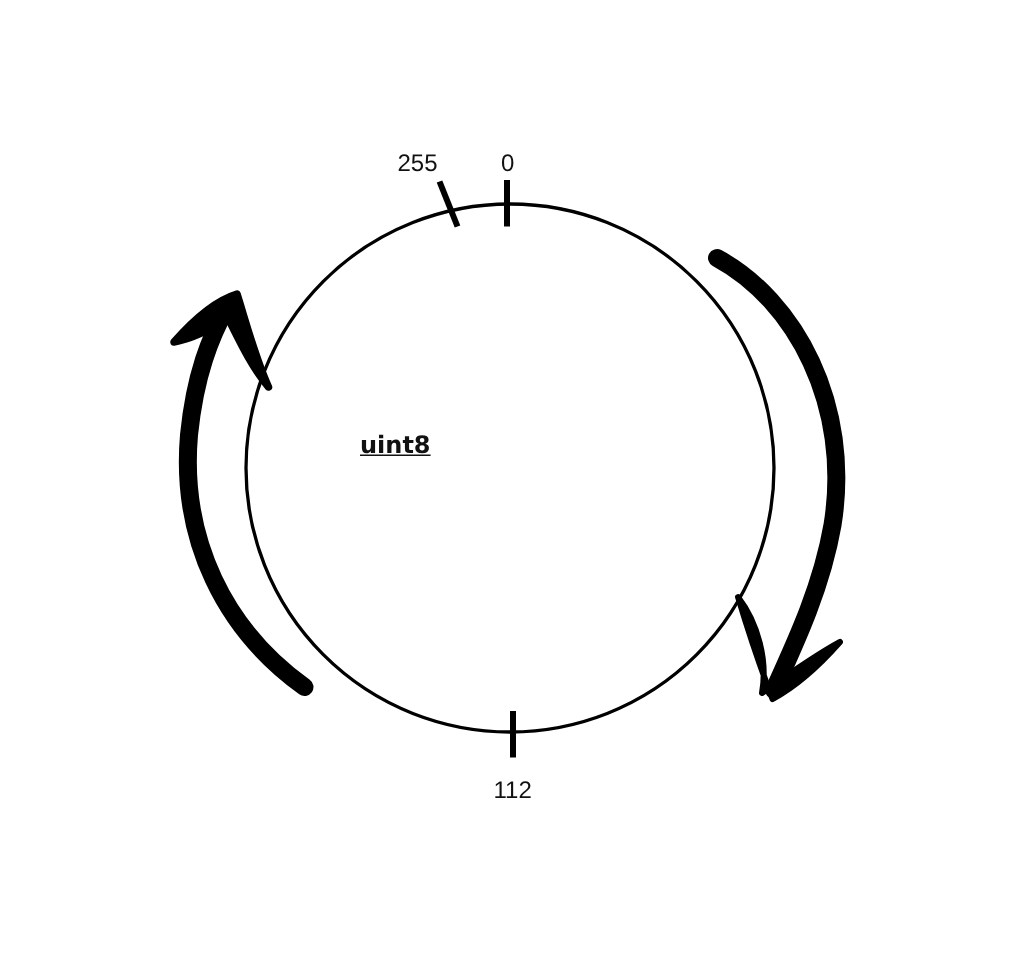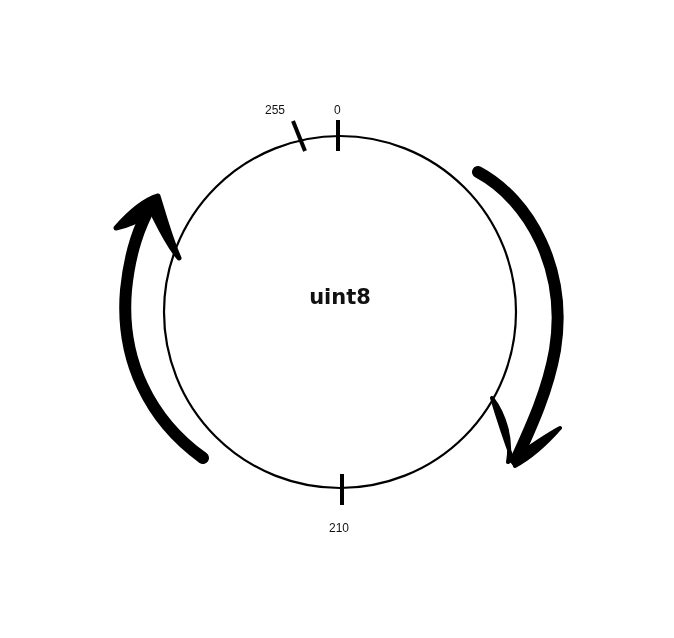--- a/index.html
+++ b/index.html
@@ -1,19 +1,19 @@
 <!DOCTYPE html>
 <html><head>
 <meta charset="utf-8">
 <style>
   html, body { margin: 0; padding: 0; background: #ffffff; }
   .canvas { position: relative; width: 674px; height: 638px; background: #ffffff; overflow: hidden; }
   svg { position: absolute; left: 0; top: 0; }
-  .lbl { position: absolute; font-family: "Liberation Sans", sans-serif; color: #111; font-size: 12px; line-height: 16px; }
-  .center { position: absolute; left: 240px; width: 200px; text-align: center; font-family: "DejaVu Sans", sans-serif; font-weight: bold; color: #111; font-size: 21px; line-height: 30px; }
+  .lbl { position: absolute; font-family: "Liberation Sans", sans-serif; color: #111; font-size: 16px; line-height: 16px; }
+  .center { position: absolute; left: 240px; width: 200px; font-family: "DejaVu Sans", sans-serif; font-weight: bold; color: #111; font-size: 16px; line-height: 30px; text-decoration: underline; }
 </style>
 </head>
 <body>
 
 <div class="canvas">
   <svg width="674" height="638" viewBox="0 0 674 638">
 
     <circle cx="340" cy="312" r="176" fill="none" stroke="#000" stroke-width="2.2"></circle>
 
     <line x1="338" y1="120" x2="338" y2="151" stroke="#000" stroke-width="4"></line>
@@ -28,16 +28,16 @@
     </g>
 
     <g>
       <path d="M203 458 C 150 420, 120 360, 126 290 C 130 250, 140 225, 152 203" fill="none" stroke="#000" stroke-width="12" stroke-linecap="round"></path>
       <path d="M116 228 C 130 212, 145 200, 158 196 C 164 215, 170 238, 179 258 C 168 245, 160 228, 152 212 C 140 220, 128 226, 116 228 Z" fill="#000" stroke="#000" stroke-width="5" stroke-linejoin="round"></path>
     </g>
   </svg>
 
   <span class="lbl" style="left:265px; top:102px;">255</span>
   <span class="lbl" style="left:334px; top:102px;">0</span>
-  <span class="lbl" style="left:329px; top:520px;">210</span>
+  <span class="lbl" style="left:329px; top:520px;">112</span>
 
   <div class="center" style="top:282px;">uint8</div>
 </div>
 
 </body></html>

